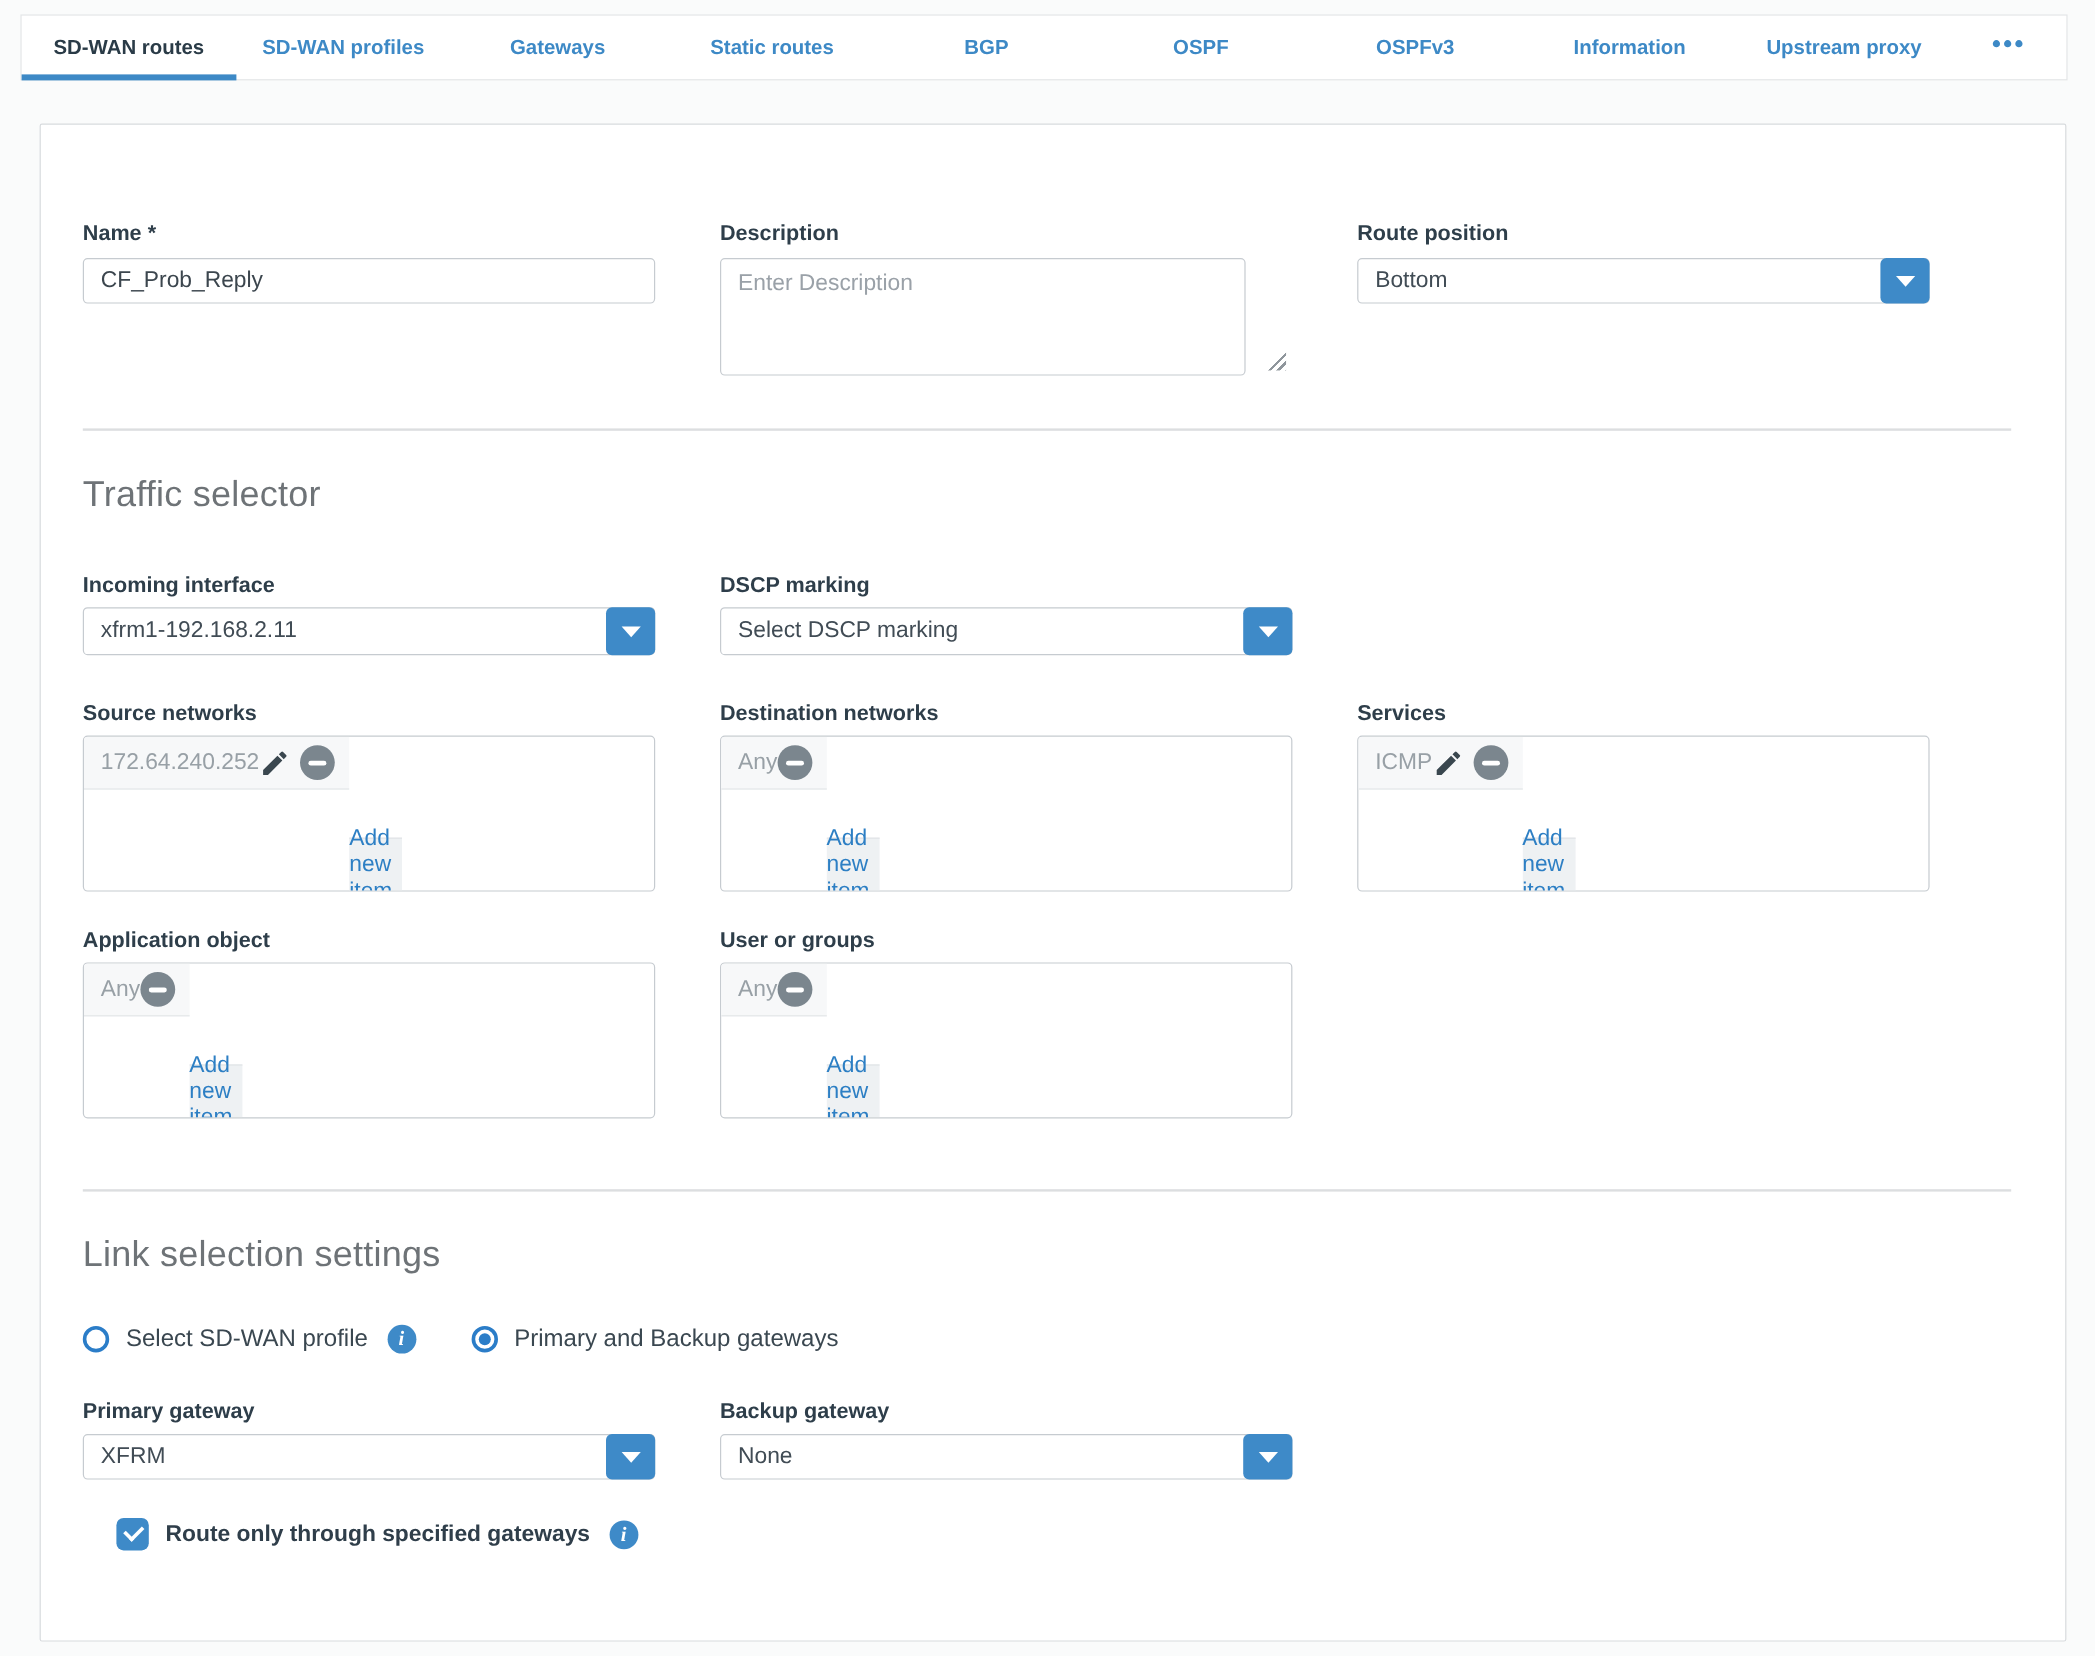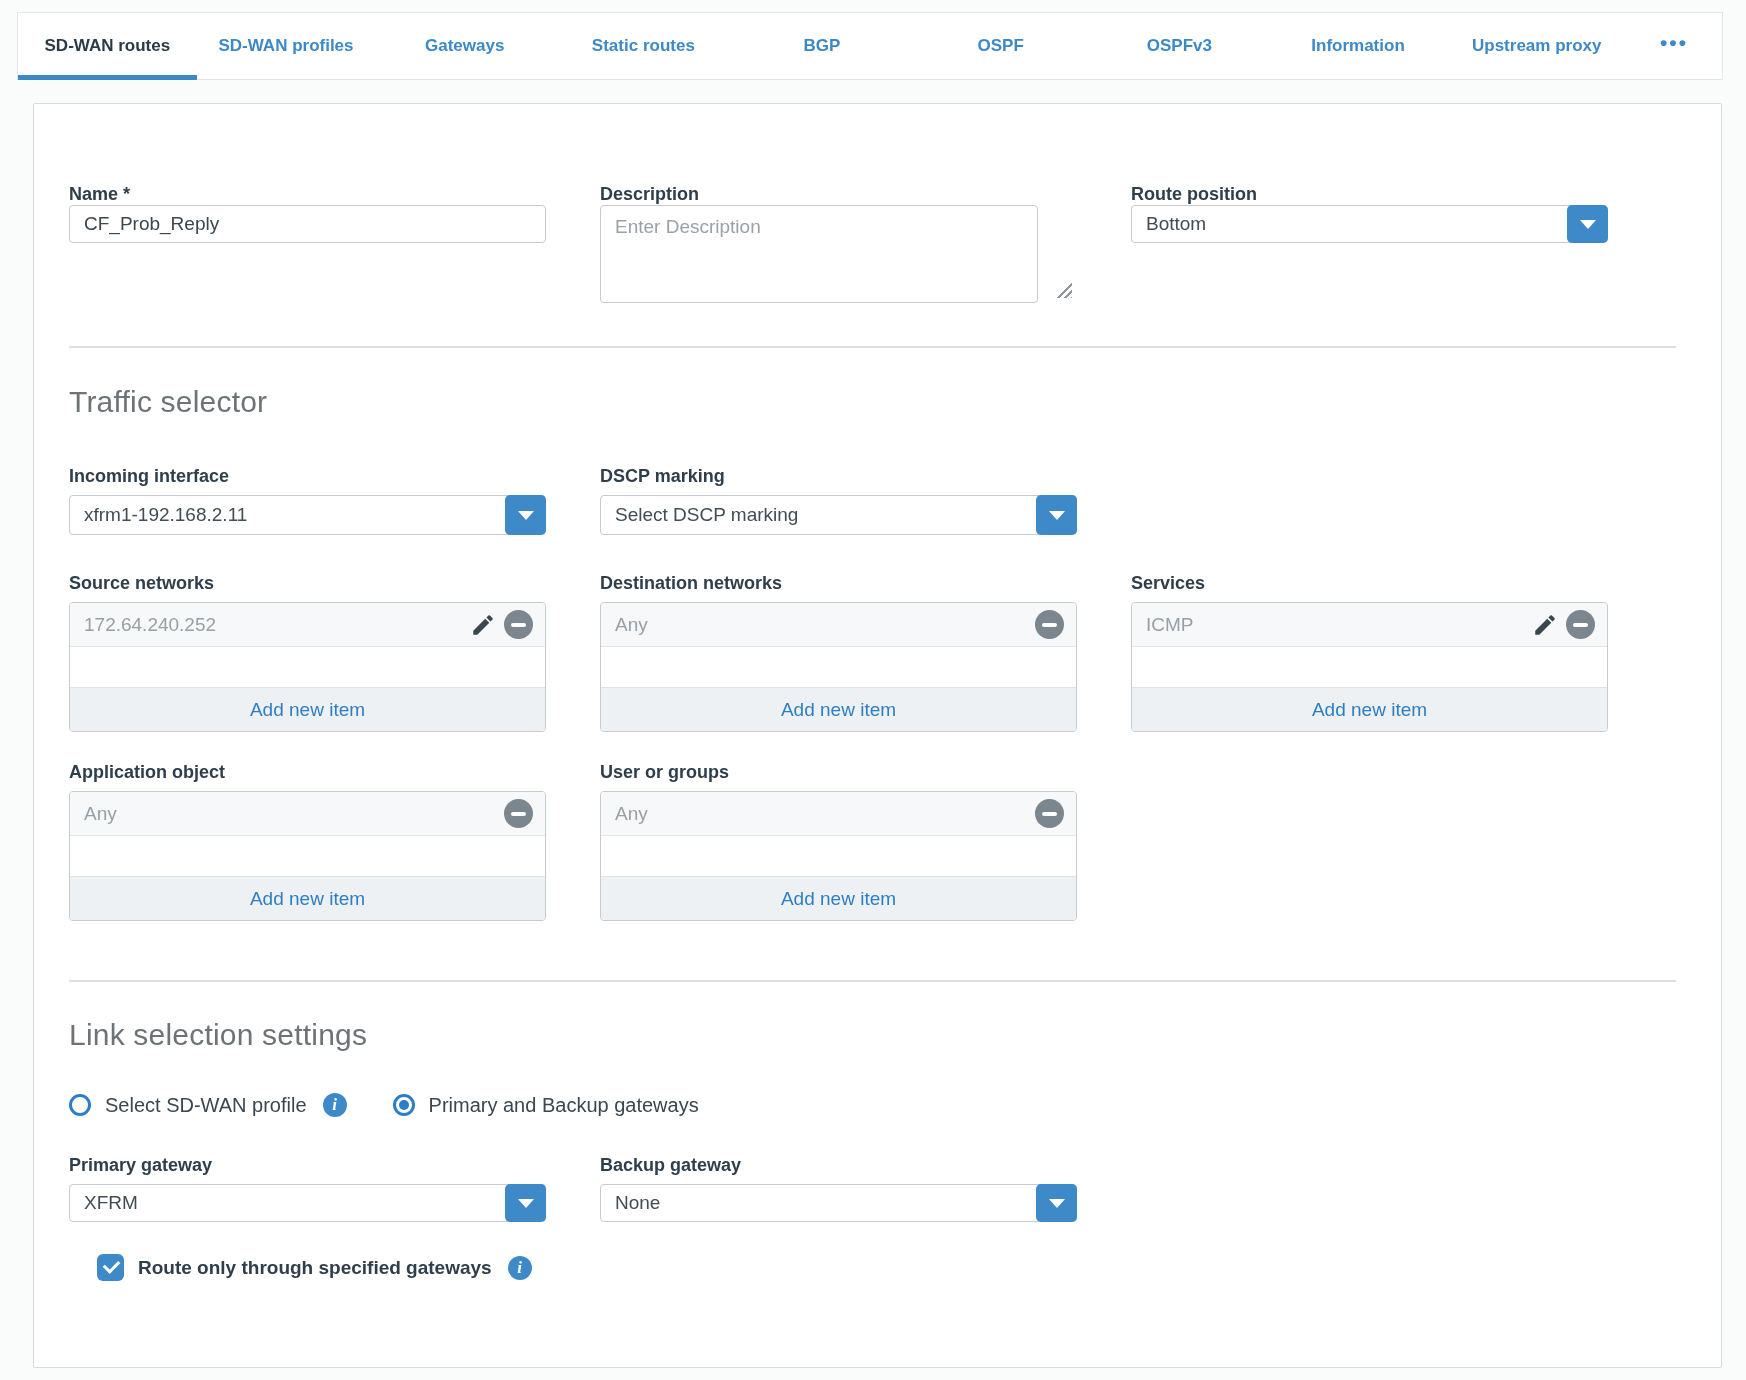--- a/index.html
+++ b/index.html
@@ -7,21 +7,21 @@
   body {
     font-family:"Liberation Sans","DejaVu Sans",sans-serif;
     background:#fafbfb;
     position:relative;
     overflow:hidden;
     color:#33414d;
   }
 
   
   .tabbar {
-    position:absolute; left:17px; top:12px; width:1706px; height:68px;
+    position:absolute; left:17px; top:12px; width:1706px; height:55px;
     background:#fff; border:1px solid #e3e5e7;
     display:flex; align-items:stretch;
   }
   .tab {
     flex:1; display:flex; align-items:center; justify-content:center;
     font-size:17px; font-weight:700; color:#3d89c6; cursor:pointer;
     position:relative; white-space:nowrap;
   }
   .tab.active { color:#2a3b47; }
   .tab.active::after {
@@ -37,21 +37,21 @@
   
   .card {
     position:absolute; left:33px; top:103px; width:1689px; height:1265px;
     background:#fff; border:1px solid #d8dbde; border-radius:2px;
     padding:80px 0 0 35px;
   }
   .grid3 { display:grid; grid-template-columns:477px 477px 477px; column-gap:54px; width:1539px; }
   .grid2 { display:grid; grid-template-columns:477px 477px; column-gap:54px; width:1008px; }
 
   .field-label {
-    font-size:18px; font-weight:700; color:#2e3e4a; margin-bottom:0; display:block;
+    font-size:18px; font-weight:700; color:#2e3e4a; margin-bottom:10px; display:block;
   }
   .req { color:#2e3e4a; }
 
   .text-input {
     width:477px; height:38px; border:1px solid #c6cbd0; border-radius:4px;
     font-family:inherit; font-size:19px; color:#3c464e; padding:14px 14px;
     background:#fff; outline:none;
   }
   .desc-wrap { position:relative; width:477px; }
   .textarea {
@@ -86,21 +86,21 @@
 
   .hr { width:1607px; height:2px; background:#dcdee0; }
 
   .section-heading {
     font-size:30px; font-weight:400; color:#6e7377; letter-spacing:0.2px;
   }
 
   
   .listbox {
     width:477px; height:130px; border:1px solid #c6cbd0; border-radius:4px;
-    display:flex; flex-direction:column; overflow:hidden; background:#fff;
+    display:flex; flex-direction:row; overflow:hidden; background:#fff;
   }
   .list-item {
     height:44px; flex:0 0 44px; background:#f7f8f9; border-bottom:1px solid #e3e6e8;
     display:flex; align-items:center; padding:0 12px 0 14px;
   }
   .item-text { flex:1; font-size:19px; color:#98a0a6; }
   .item-actions { display:flex; align-items:center; gap:8px; }
   .pencil-icon { width:26px; height:26px; display:flex; align-items:center; justify-content:center; cursor:pointer; }
   .minus-icon {
     width:29px; height:29px; border-radius:50%; background:#7b868e; position:relative; cursor:pointer;

